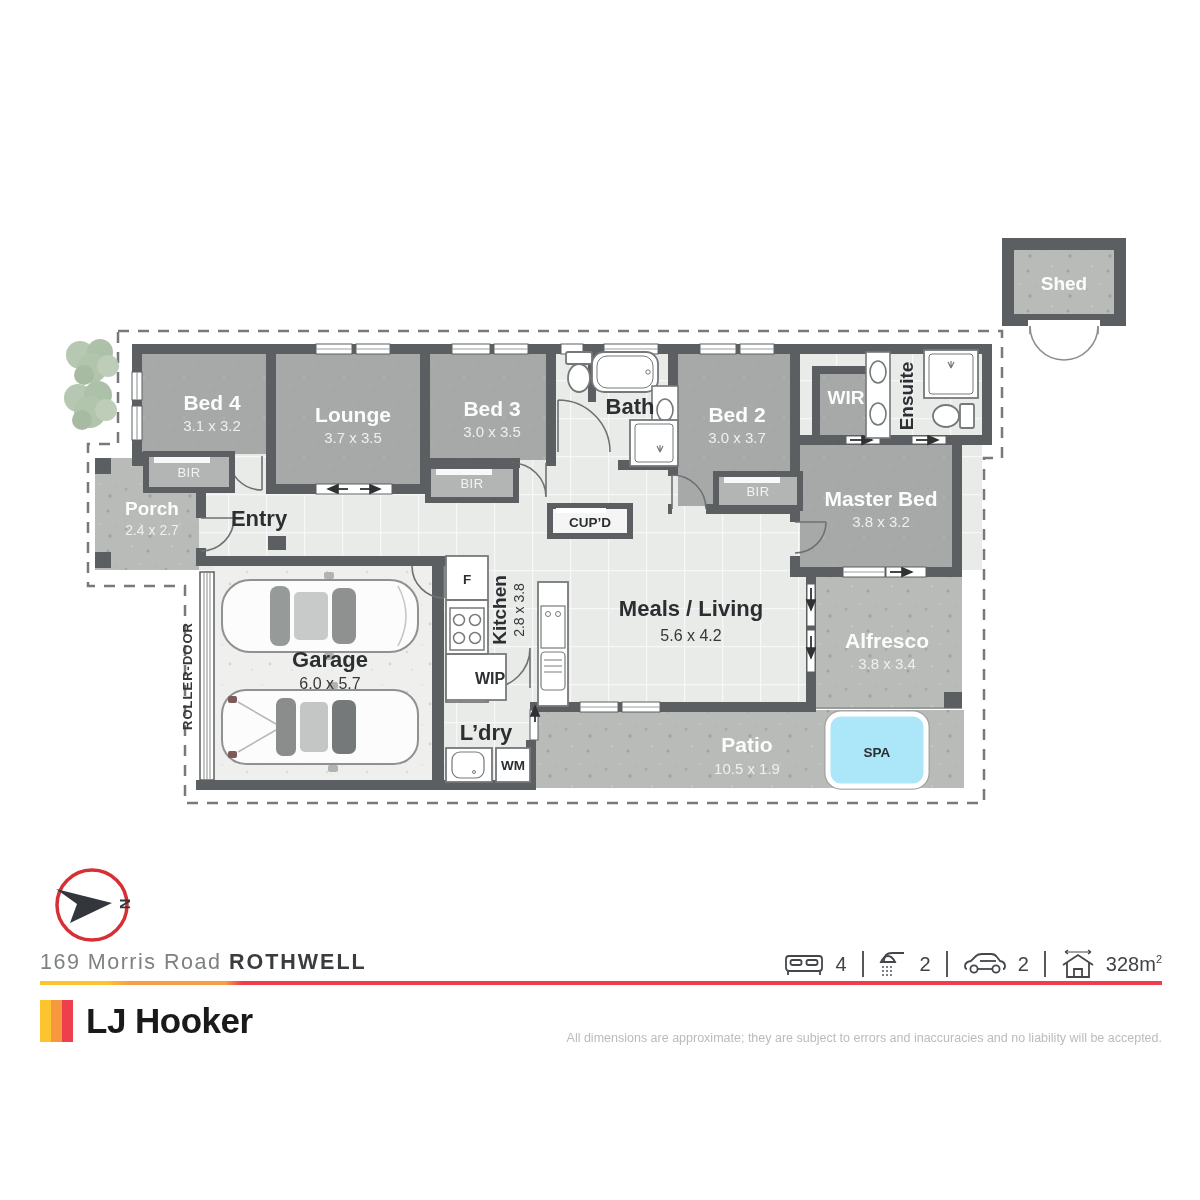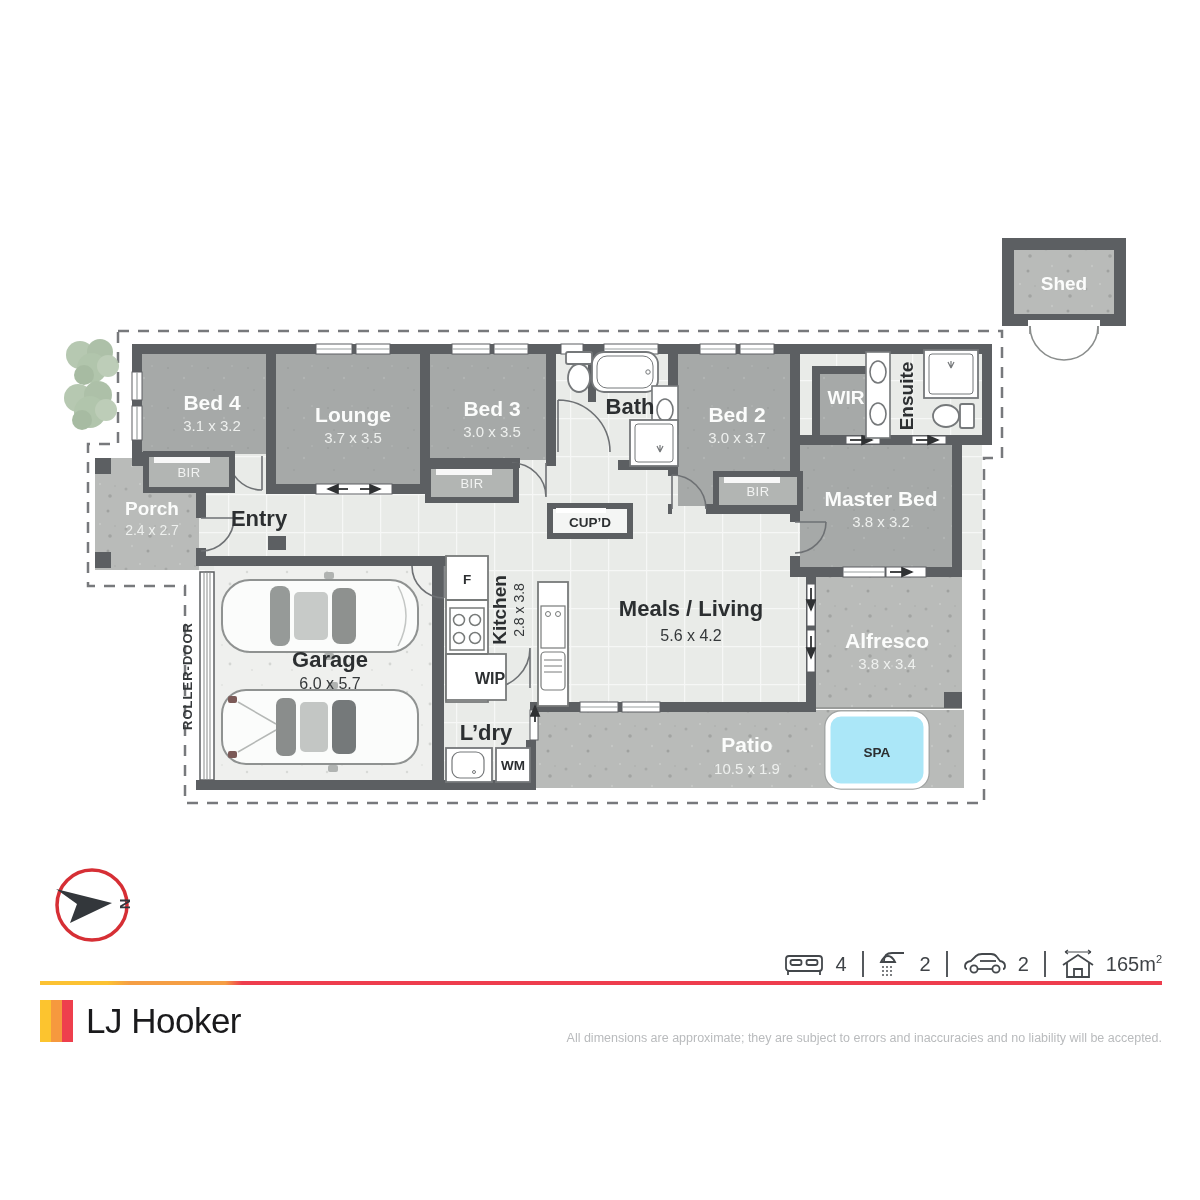--- a/index.html
+++ b/index.html
@@ -26,21 +26,21 @@
   .rule{position:absolute;left:40px;top:981px;width:1122px;height:4px;
         background:linear-gradient(to right,#fcc232 0%,#fcc232 6%,#f59e44 8%,#f59e44 16.5%,#ee3d4d 18%,#ee3d4d 100%);}
   .summary{position:absolute;right:38px;top:948px;display:flex;align-items:center;gap:11px;
            color:#3f4347;font-size:20px;}
   .summary .sep{width:2px;height:26px;background:#55595d;margin:0 4px;}
   .summary svg{flex:none;}
   .summary sup{font-size:11px;}
   .logo{position:absolute;left:40px;top:1000px;display:flex;align-items:flex-start;}
   .logo .bars{display:flex;}
   .logo .bars span{width:11px;height:42px;display:block;}
-  .logo .word{margin-left:13px;font-size:35px;font-weight:400;color:#1a1a1c;letter-spacing:-.5px;line-height:42px;}
+  .logo .word{margin-left:13px;font-size:35px;font-weight:700;color:#1a1a1c;letter-spacing:-.5px;line-height:42px;}
   .disclaimer{position:absolute;right:38px;top:1003px;width:600px;text-align:right;
               color:#b9bbbd;font-size:12.5px;line-height:1.6;margin-top:25px;}
   .compass{position:absolute;left:40px;top:858px;}
 </style>
 </head>
 <body>
 
 <div class="canvas">
 
 <svg class="plan" width="1200" height="940" viewBox="0 0 1200 940">
@@ -403,20 +403,21 @@
     <text x="758" y="496" class="bir-t">BIR</text>
   </g>
 </svg>
 
 <svg class="compass" width="120" height="100" viewBox="0 0 120 100">
   <circle cx="52" cy="47" r="35" fill="none" stroke="#d62f35" stroke-width="3.5"></circle>
   <path d="M16,31 L72,45 L30,65 L37,46 Z" fill="#33373b"></path>
   <text x="80" y="46" transform="rotate(90 80 46)" font-size="15" font-weight="700" fill="#33373b" text-anchor="middle">N</text>
 </svg>
 
+<div class="addr"><span>169 Morris Road</span>&nbsp;<b>ROTHWELL</b></div>
 
 <div class="rule"></div>
 
 <div class="summary">
   <svg width="40" height="28" viewBox="0 0 40 28" fill="none" stroke="#43474b" stroke-width="1.8">
     <rect x="2" y="6" width="36" height="15" rx="3"></rect>
     <rect x="6.5" y="10" width="11" height="5" rx="2"></rect>
     <rect x="22.5" y="10" width="11" height="5" rx="2"></rect>
     <line x1="4" y1="21" x2="4" y2="25"></line>
         <line x1="36" y1="21" x2="36" y2="25"></line>
@@ -448,21 +449,21 @@
     <line x1="17" y1="11" x2="33" y2="11"></line>
   </svg>
   <span>2</span>
   <span class="sep"></span>
   <svg width="34" height="32" viewBox="0 0 34 32" fill="none" stroke="#43474b" stroke-width="1.8">
     <path d="M4,4 H30 M4,4 l3,-2 M4,4 l3,2 M30,4 l-3,-2 M30,4 l-3,2" stroke-width="1.2"></path>
     <path d="M2,17 L17,7 L32,17"></path>
     <path d="M6,15 V29 H28 V15"></path>
     <path d="M13,29 V21 H21 V29"></path>
   </svg>
-  <span><span>165m</span><sup>2</sup></span>
+  <span><span>328m</span><sup>2</sup></span>
 </div>
 
 <div class="logo">
   <span class="bars">
     <span style="background:#fcc42f"></span>
         <span style="background:#f6993e"></span>
         <span style="background:#ee3f4d"></span>
   </span>
   <span class="word">LJ Hooker</span>
 </div>

